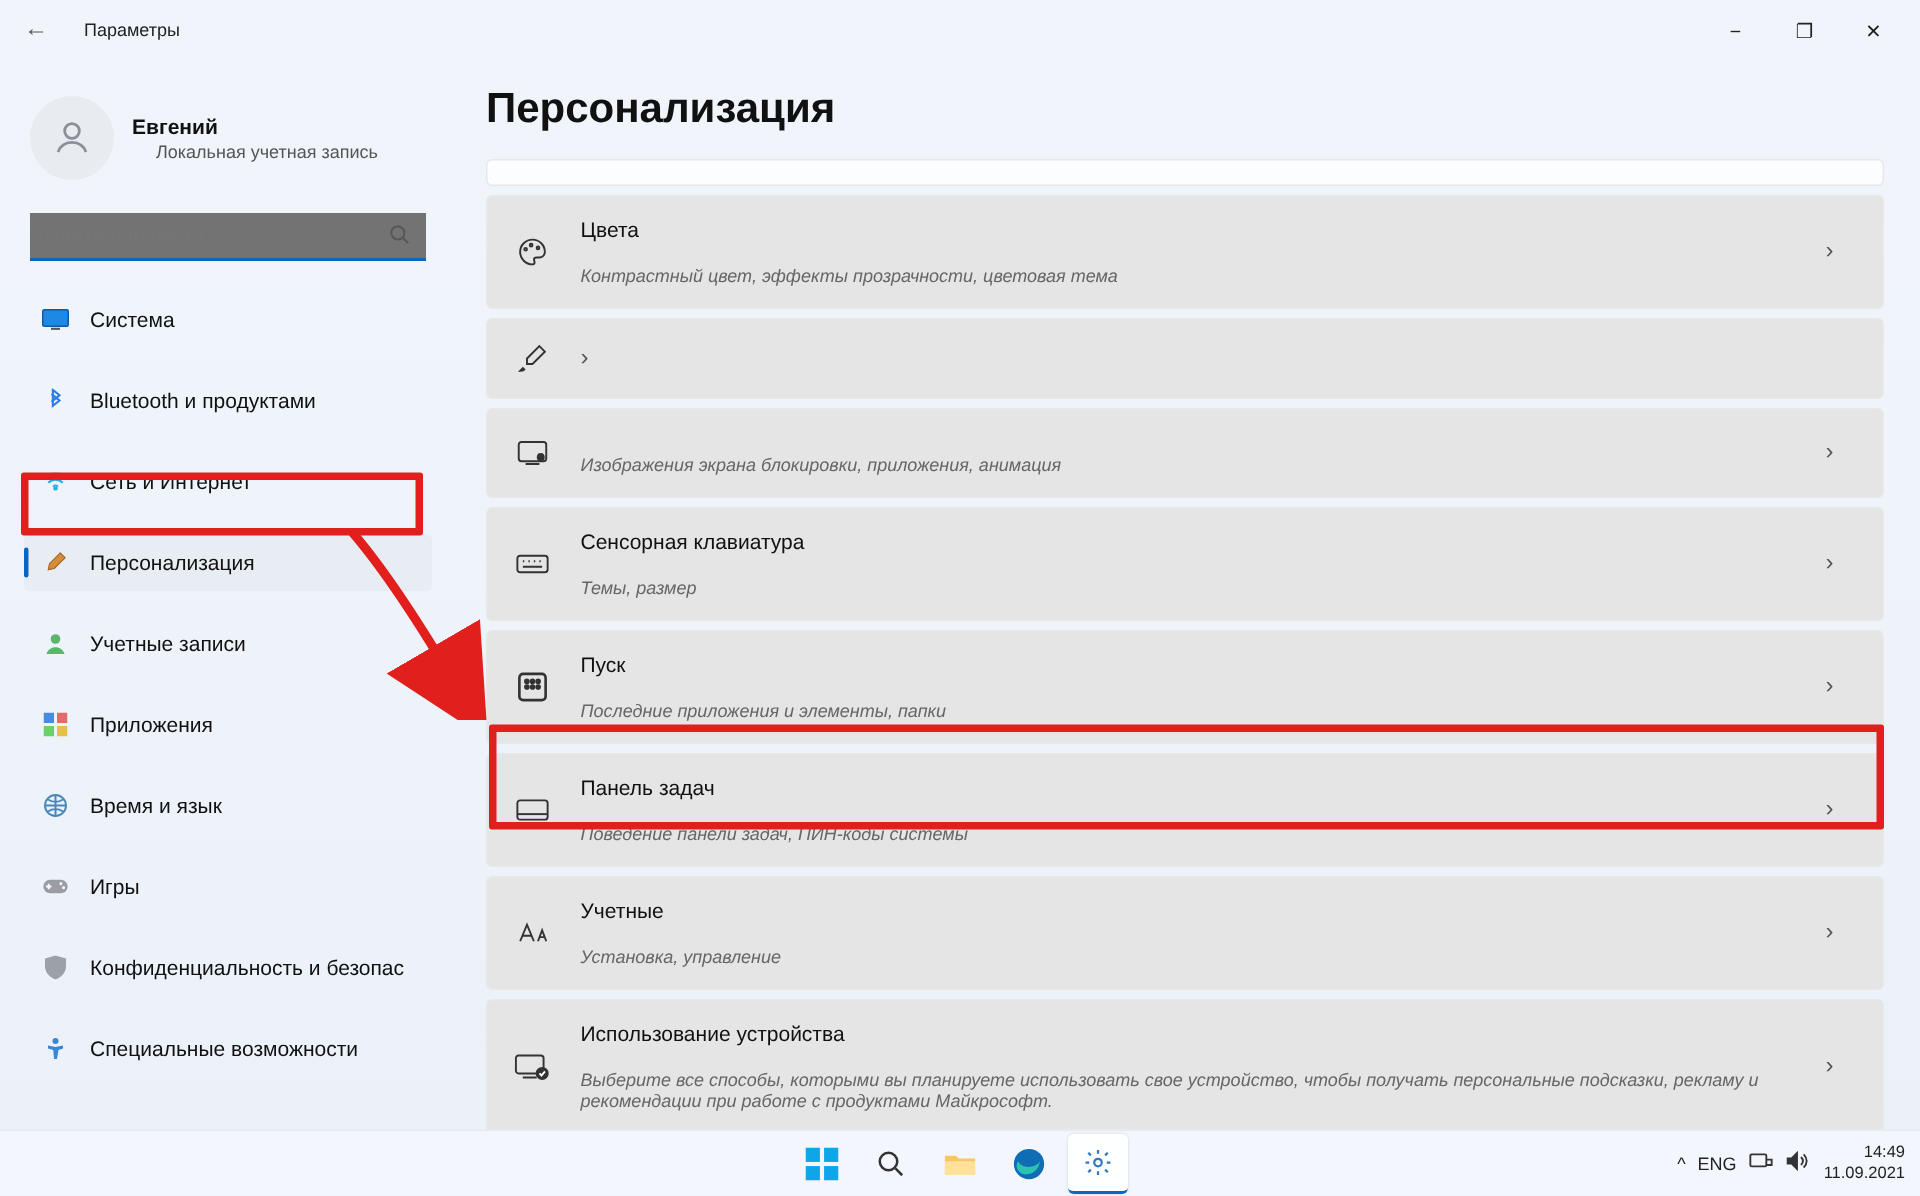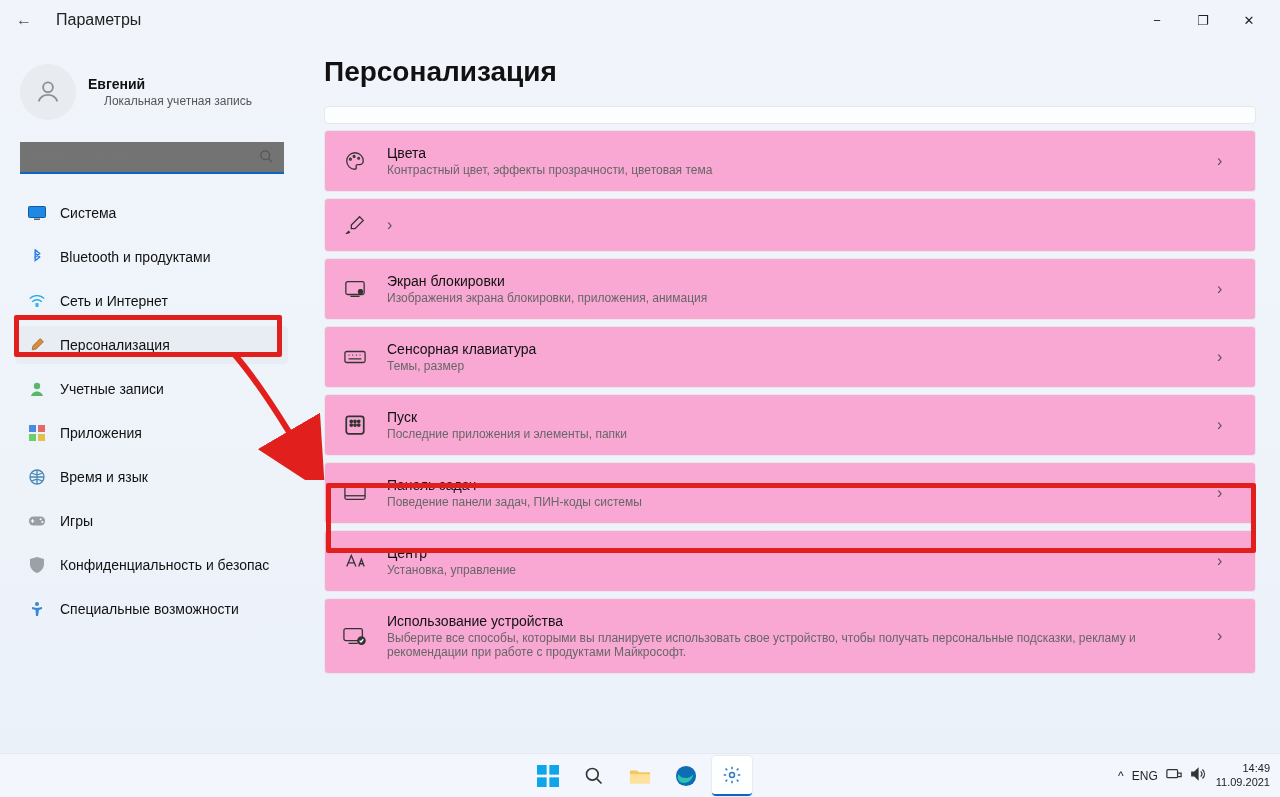--- a/index.html
+++ b/index.html
@@ -2,53 +2,53 @@
 <html><head>
 <meta charset="utf-8">
 <style>
 * { margin:0; padding:0; box-sizing:border-box; font-family:"Segoe UI", Arial, sans-serif; }
 html, body { width:1280px; height:797px; overflow:hidden; background:linear-gradient(180deg,#f1f5fb 0%,#eef3fa 60%,#ebf1f9 100%); }
 
 .window { width:1280px; height:797px; position:relative; display:flex; flex-direction:column; }
 
 .titlebar { height:40px; display:flex; align-items:center; padding:0 8px 0 16px; }
 .back-arrow { width:20px; font-size:16px; color:#555; }
-.title-text { font-size:16px; color:#222; margin-left:20px; }
+.title-text { font-size:12px; color:#222; margin-left:20px; }
 .title-spacer { flex:1; }
 .win-controls { display:flex; gap:0; }
 .win-controls span { width:46px; height:40px; display:flex; align-items:center; justify-content:center; font-size:13px; color:#222; }
 
 .body { flex:1; display:flex; overflow:hidden; }
 
 .sidebar { width:300px; padding:16px 12px 0 16px; display:flex; flex-direction:column; }
 .user-row { display:flex; align-items:center; gap:12px; margin:8px 0 18px 4px; }
 .avatar { width:56px; height:56px; border-radius:50%; background:#e8ebf0; display:flex; align-items:center; justify-content:center; }
 .avatar svg { width:28px; height:28px; }
 .user-name { font-size:14px; font-weight:600; color:#111; }
 .user-sub { font-size:12px; color:#555; margin-top:2px;margin-left:16px; }
 
 .search-wrap { position:relative; margin:4px 4px 18px 4px; }
 .search-input { width:100%; height:32px; border:none; border-bottom:2px solid #0a66c2; background:#737373; padding:0 34px 0 10px; font-size:14px; color:#111; outline:none; }
 .search-icon { position:absolute; right:10px; top:7px; color:#555; }
 
-.nav-list { display:flex; flex-direction:column; gap:6px; margin-top:2px; }
+.nav-list { display:flex; flex-direction:column; gap:16px; margin-top:2px; }
 .nav-item { height:38px; display:flex; align-items:center; gap:14px; padding:0 12px; border-radius:4px; font-size:14px; color:#111; white-space:nowrap; overflow:hidden; }
 .nav-item .nav-icon { width:18px; height:18px; display:flex; align-items:center; justify-content:center; flex-shrink:0; }
 .nav-item.selected { background:#e8edf3; position:relative; }
 .nav-item.selected::before { content:""; position:absolute; left:0; top:9px; width:3px; height:20px; background:#0a66c2; border-radius:2px; }
 
 .main { flex:1; padding:12px 24px 0 24px; overflow:hidden; }
 .page-title { font-size:28px; font-weight:600; color:#111; margin:4px 0 18px 0; }
 .cards { display:flex; flex-direction:column; gap:6px; }
 .stub { height:18px; background:#fbfdff; border:1px solid #e8e8e8; border-radius:4px; }
-.card { background:#f9a8d4; border:1px solid #e8e8e8; border-radius:4px; display:flex; align-items:center; padding:14px 18px; gap:20px; }
+.card { background:#e5e5e5; border:1px solid #e8e8e8; border-radius:4px; display:flex; align-items:center; padding:14px 18px; gap:20px; }
 .card-icon { width:24px; height:24px; display:flex; align-items:center; justify-content:center; color:#333; flex-shrink:0; }
 .card-body { flex:1; min-width:0; }
 .card-title { font-size:14px; color:#111; }
-.card-sub { font-size:12px; color:#666; margin-top:2px; }
+.card-sub { font-size:12px; color:#666; margin-top:16px;font-style:italic; }
 .card-chevron { width:20px; color:#555; font-size:16px; }
 
 
 .hl-sidebar { position:absolute; border:5px solid #e1201d; border-radius:2px; left:14px; top:315px; width:268px; height:42px; pointer-events:none; }
 .hl-card { position:absolute; border:5px solid #e1201d; border-radius:2px; left:326px; top:483px; width:930px; height:70px; pointer-events:none; }
 
 
 .arrow-svg { position:absolute; left:225px; top:350px; width:100px; height:130px; pointer-events:none; }
 
 
@@ -228,21 +228,20 @@
         <div class="card">
           <span class="card-icon">
               <svg width="22" height="18" viewBox="0 0 24 18" fill="none" stroke="#333" stroke-width="1.4">
                 <rect x="2" y="1" width="20" height="14" rx="2"></rect>
                 <path d="M7 17h10"></path>
                 <circle cx="18" cy="12" r="2.2" fill="#333"></circle>
                 <rect x="17" y="10" width="2" height="2" fill="#333"></rect>
               </svg>
             </span>
           <div class="card-body">
-              <div class="card-title">Экран блокировки</div>
               <div class="card-sub">Изображения экрана блокировки, приложения, анимация</div>
             </div>
           <span class="card-chevron">›</span>
         </div>
 
         <div class="card">
           <span class="card-icon">
               <svg width="22" height="14" viewBox="0 0 24 14" fill="none" stroke="#333" stroke-width="1.4">
                 <rect x="1" y="1" width="22" height="12" rx="2"></rect>
                 <path d="M5 5h1M9 5h1M13 5h1M17 5h1M5 9h14"></path>
@@ -288,21 +287,21 @@
           <span class="card-chevron">›</span>
         </div>
 
         <div class="card">
           <span class="card-icon">
               <svg width="22" height="18" viewBox="0 0 24 18" fill="none" stroke="#333" stroke-width="1.4">
                 <path d="M3 15L8 3l5 12M5 11h6M16 15l3-8 3 8M17 12h4"></path>
               </svg>
             </span>
           <div class="card-body">
-              <div class="card-title">Центр</div>
+              <div class="card-title">Учетные</div>
               <div class="card-sub">Установка, управление</div>
             </div>
           <span class="card-chevron">›</span>
         </div>
 
         <div class="card">
           <span class="card-icon">
               <svg width="24" height="18" viewBox="0 0 26 18" fill="none" stroke="#333" stroke-width="1.4">
                 <rect x="1" y="1" width="20" height="13" rx="2"></rect>
                 <path d="M6 17h10"></path>

